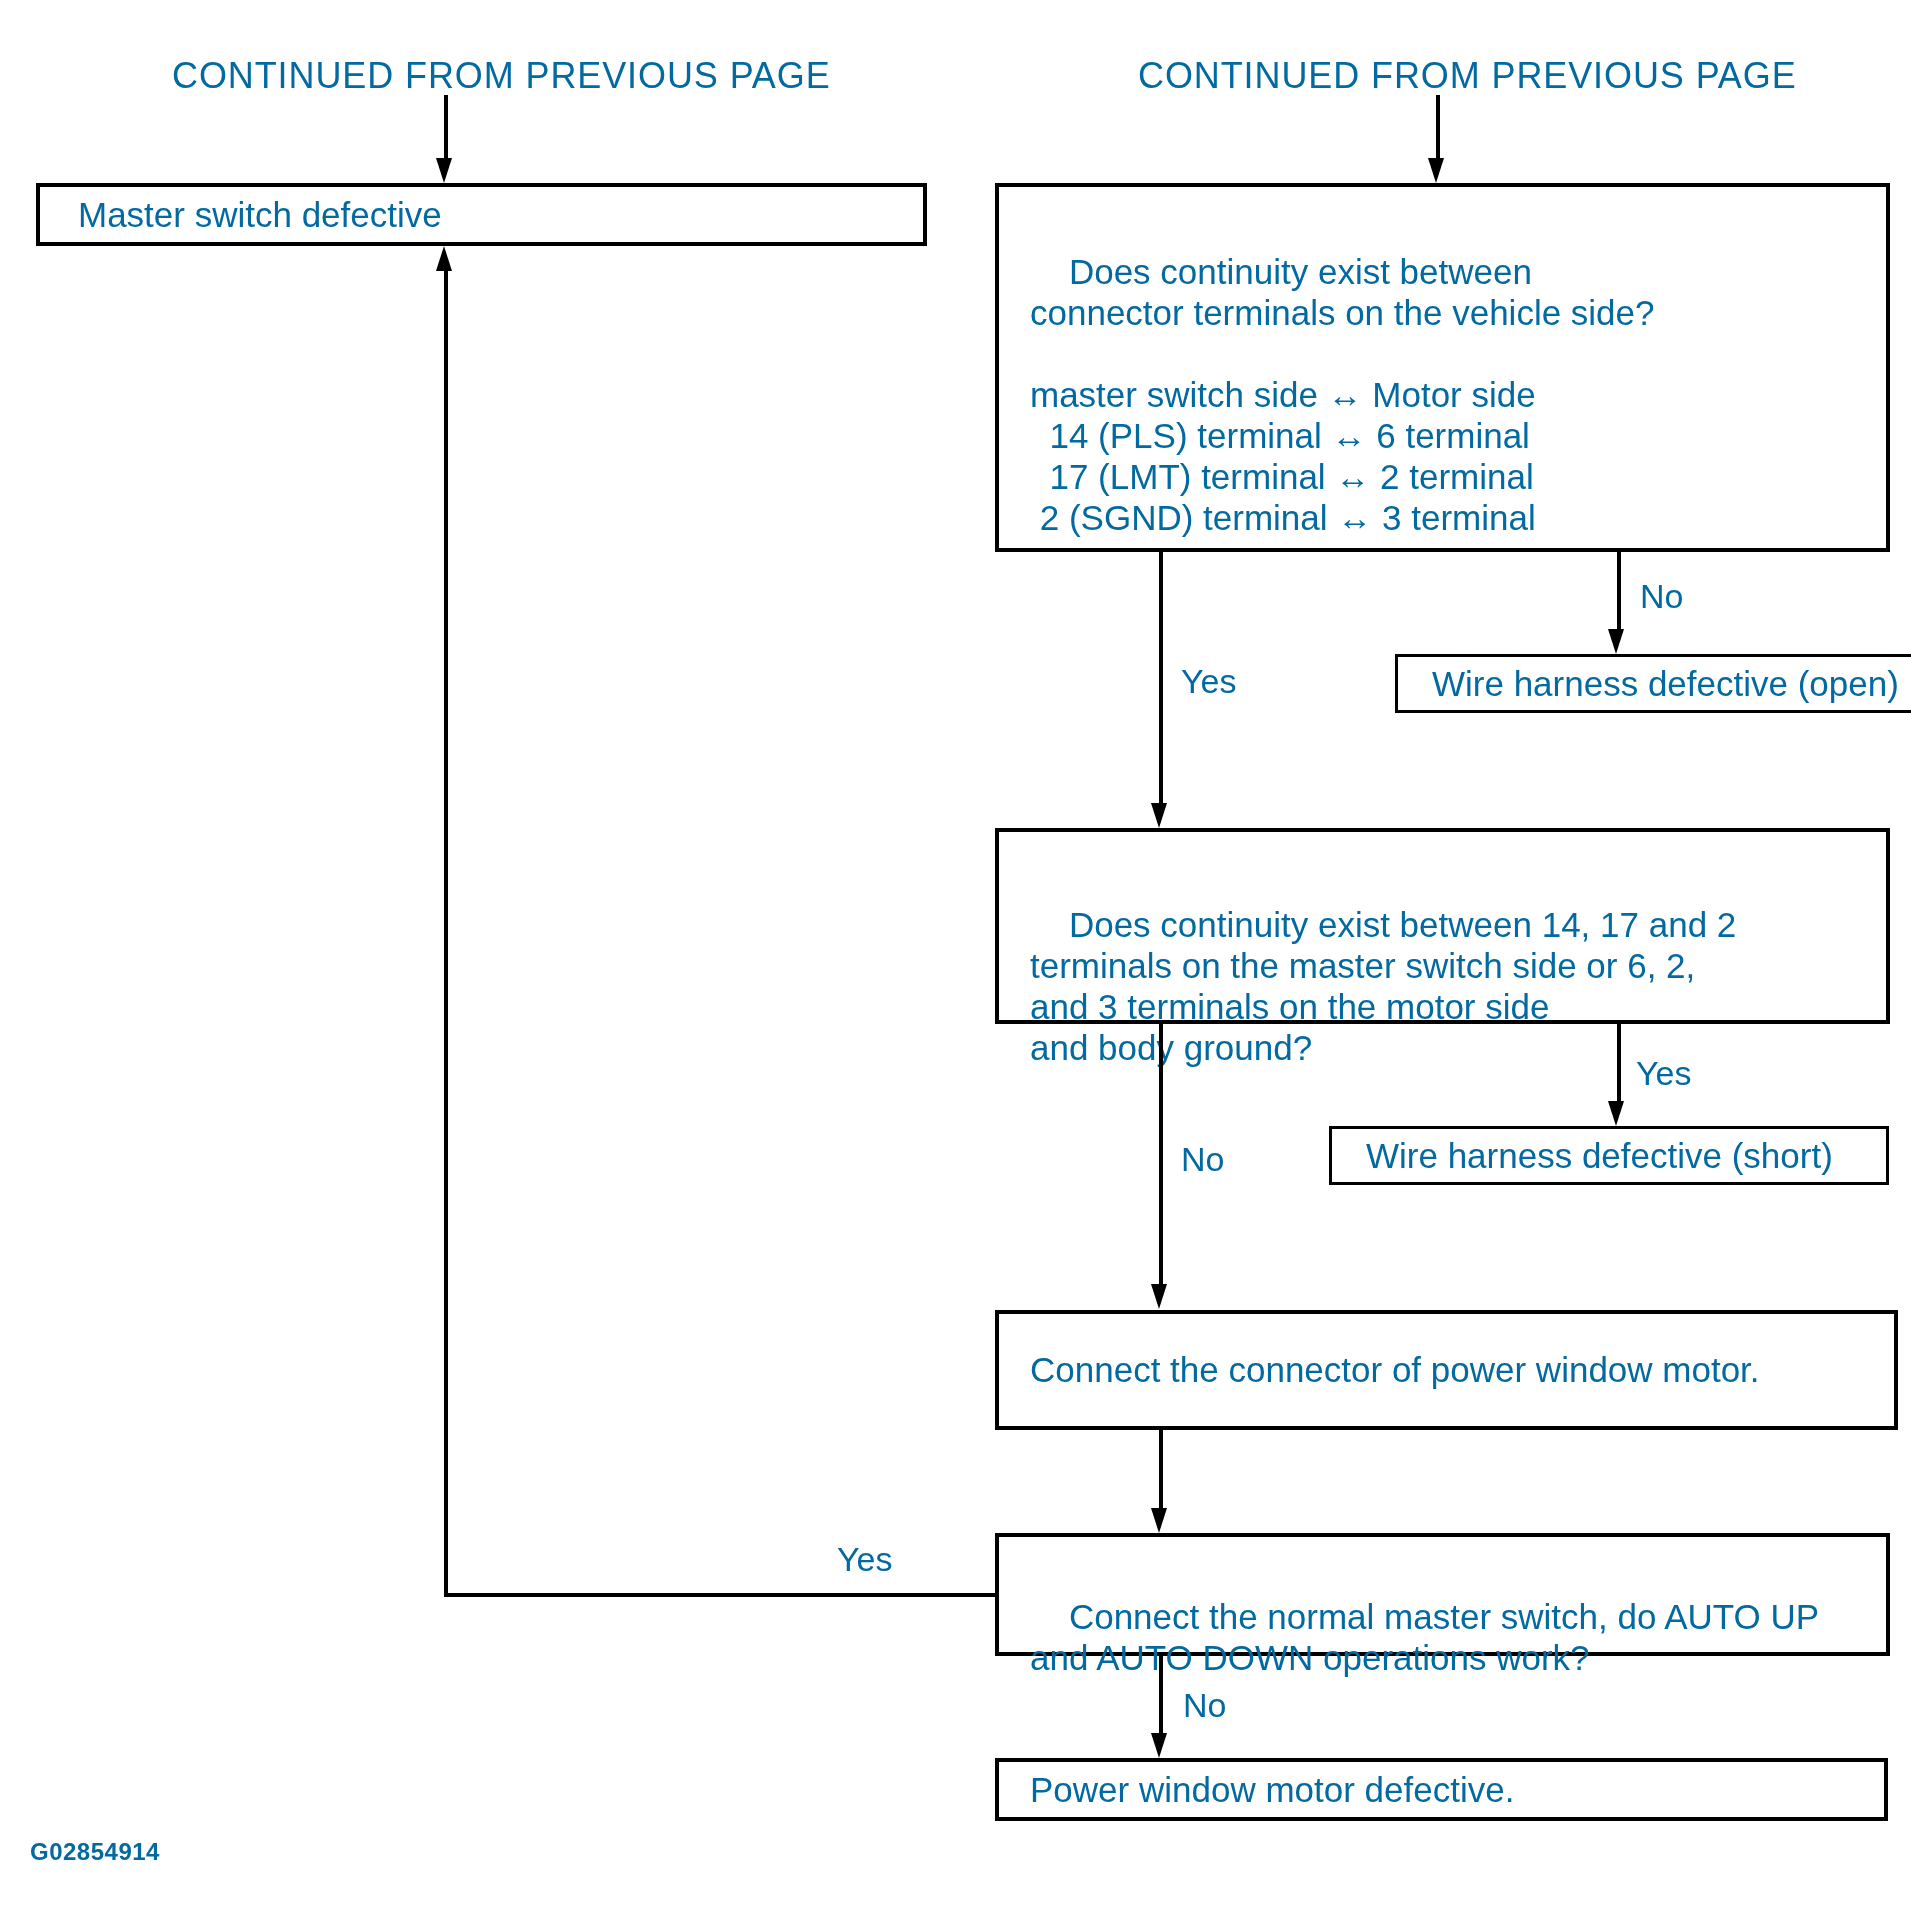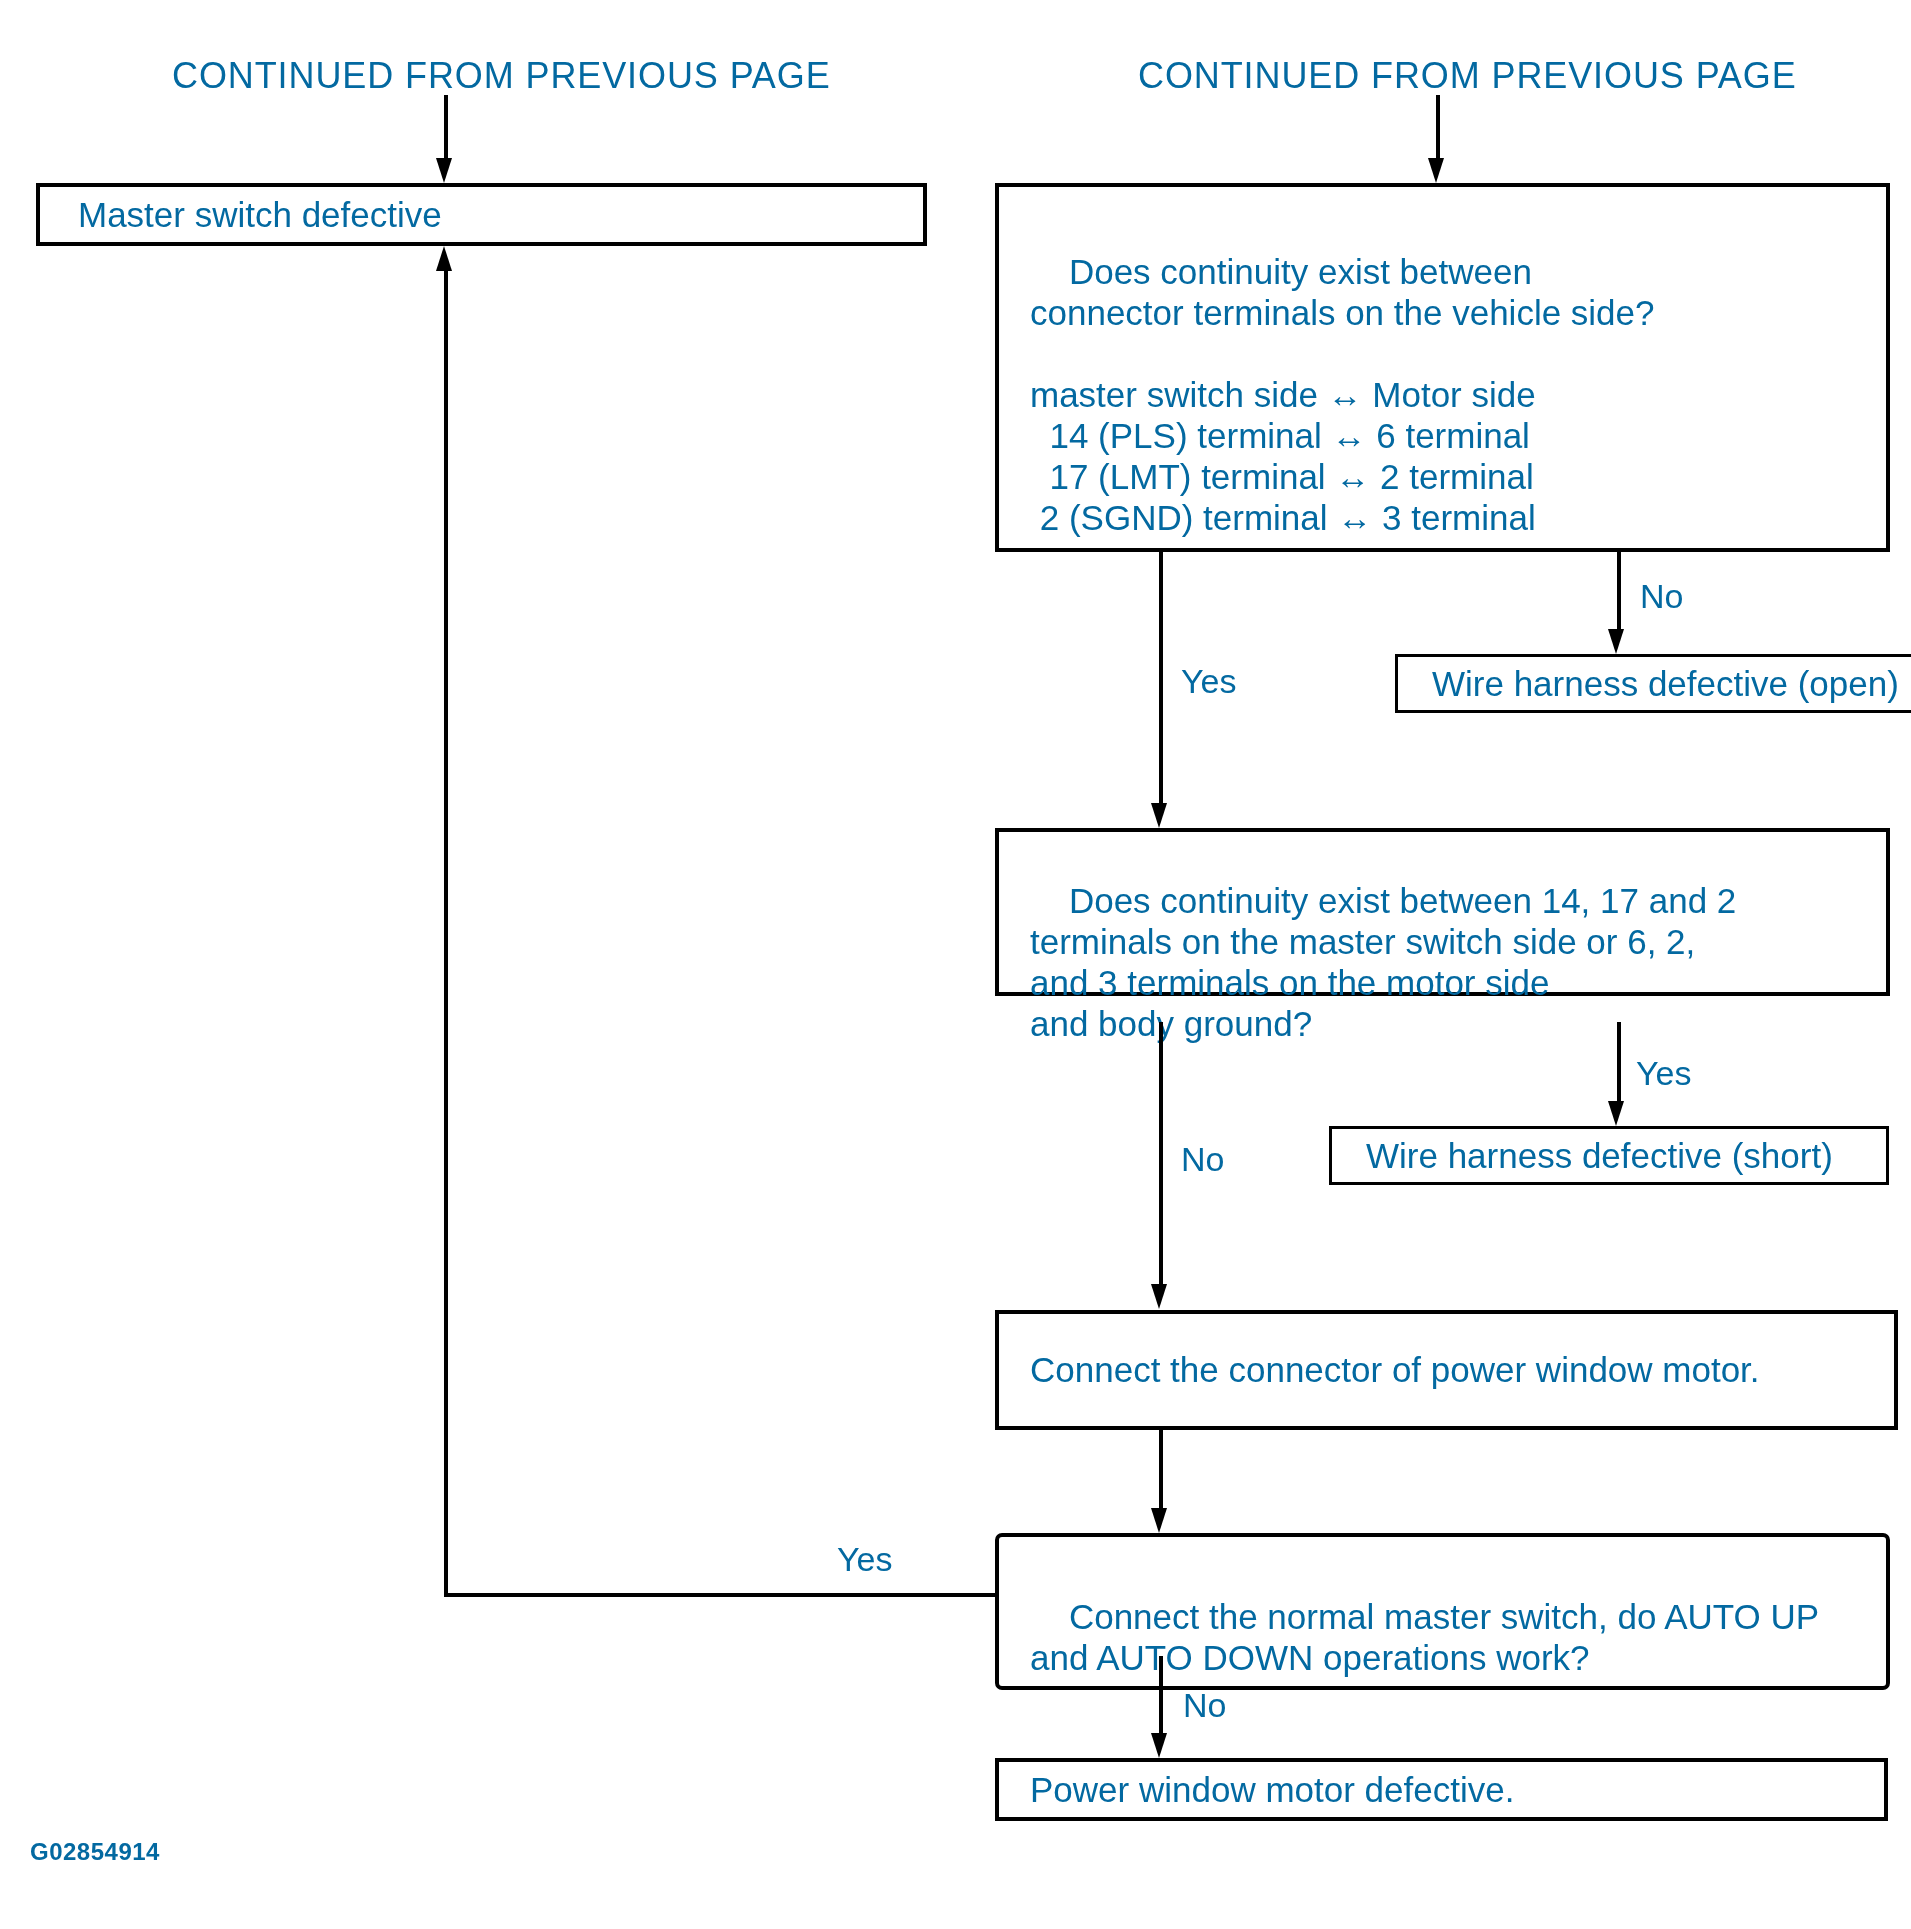--- a/index.html
+++ b/index.html
@@ -118,21 +118,21 @@
   <div class="tri-down" style="left:1608px; top:629px;"></div>
   <div class="branch-label" style="left:1640px; top:578px;">No</div>
   <div class="flowbox thin centered" style="left:1395px; top:654px; width:560px; height:59px; padding-left:34px;">
     <span>Wire harness defective (open)</span>
   </div>
 
   <div class="vline" style="left:1159px; top:552px; height:253px;"></div>
   <div class="tri-down" style="left:1151px; top:803px;"></div>
   <div class="branch-label" style="left:1181px; top:663px;">Yes</div>
 
-  <div class="flowbox prewrap" style="left:995px; top:828px; width:895px; height:168px; padding:7px 18px 0 31px; line-height:41px;">
+  <div class="flowbox prewrap" style="left:995px; top:828px; width:895px; height:196px; padding:31px 18px 0 31px; line-height:41px;">
     <span>Does continuity exist between 14, 17 and 2
 terminals on the master switch side or 6, 2,
 and 3 terminals on the motor side
 and body ground?</span>
   </div>
 
   <div class="vline" style="left:1617px; top:1022px; height:80px;"></div>
   <div class="tri-down" style="left:1608px; top:1101px;"></div>
   <div class="branch-label" style="left:1636px; top:1055px;">Yes</div>
   <div class="flowbox thin centered" style="left:1329px; top:1126px; width:560px; height:59px; padding-left:34px;">
@@ -143,21 +143,21 @@
   <div class="tri-down" style="left:1151px; top:1284px;"></div>
   <div class="branch-label" style="left:1181px; top:1141px;">No</div>
 
   <div class="flowbox centered" style="left:995px; top:1310px; width:903px; height:120px; padding-left:31px;">
     <span>Connect the connector of power window motor.</span>
   </div>
 
   <div class="vline" style="left:1159px; top:1429px; height:79px;"></div>
   <div class="tri-down" style="left:1151px; top:1508px;"></div>
 
-  <div class="flowbox prewrap" style="left:995px; top:1533px; width:895px; height:157px; padding:18px 18px 0 31px; line-height:41px;border-radius:7px;">
+  <div class="flowbox prewrap" style="left:995px; top:1533px; width:895px; height:123px; padding:18px 18px 0 31px; line-height:41px;">
     <span>Connect the normal master switch, do AUTO UP
 and AUTO DOWN operations work?</span>
   </div>
 
   <div class="vline" style="left:1159px; top:1656px; height:77px;"></div>
   <div class="tri-down" style="left:1151px; top:1733px;"></div>
   <div class="branch-label" style="left:1183px; top:1687px;">No</div>
 
   <div class="flowbox centered" style="left:995px; top:1758px; width:893px; height:63px; padding-left:31px;">
     <span>Power window motor defective.</span>

